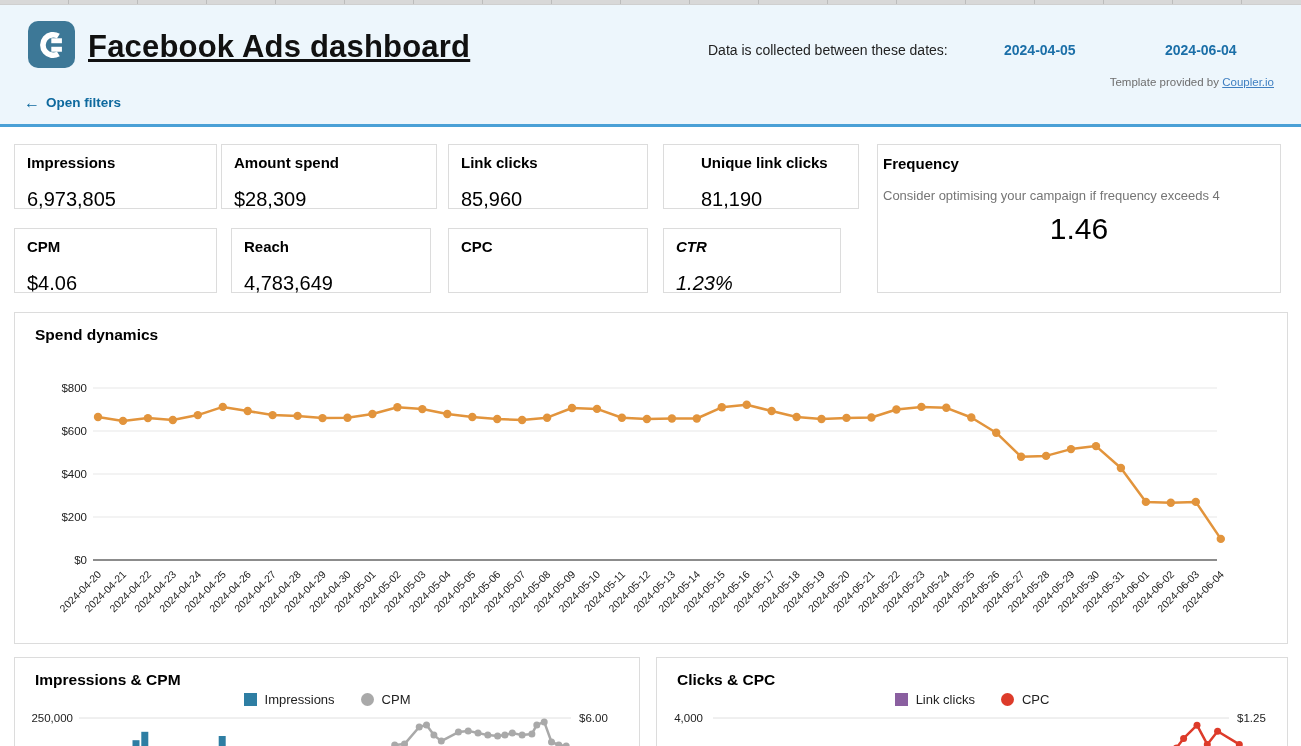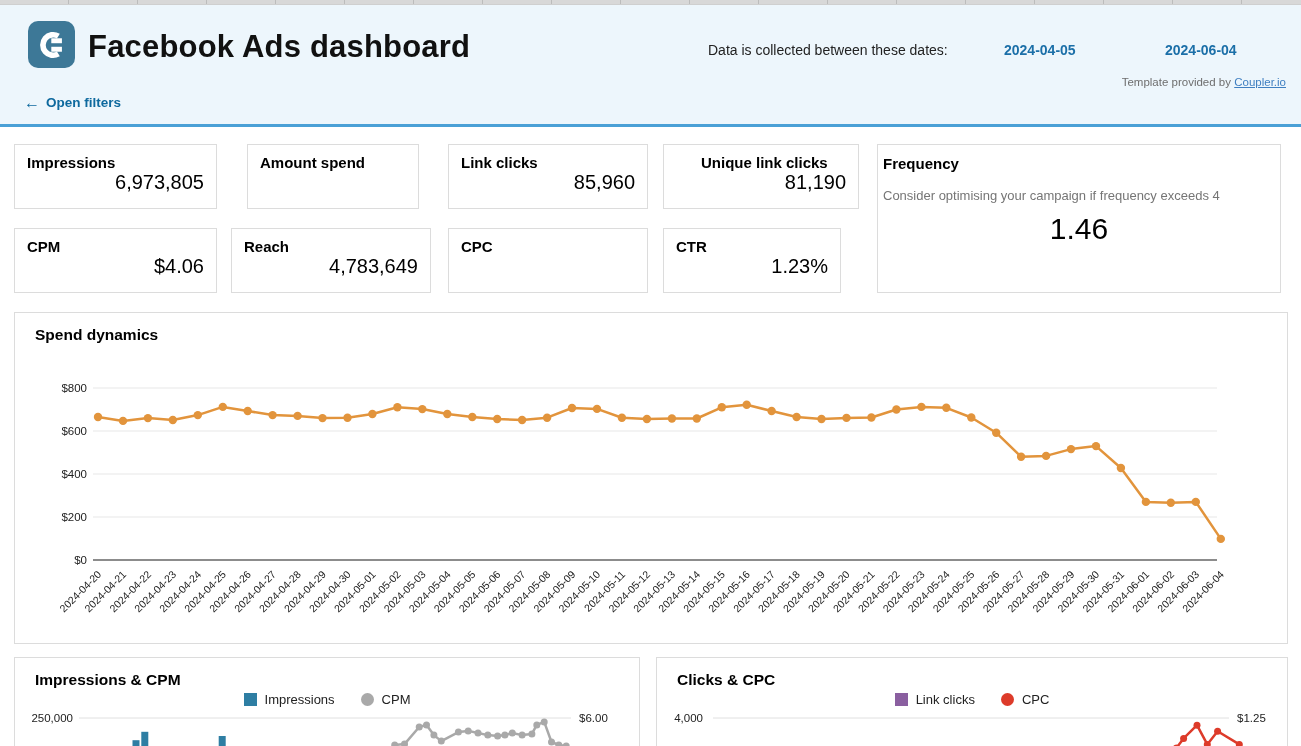--- a/index.html
+++ b/index.html
@@ -10,39 +10,39 @@
   
   .top-strip { position:absolute; left:0; top:0; width:1301px; height:5px; background:#d8d8d8;
     background-image:repeating-linear-gradient(90deg, transparent 0 68px, #bcbcbc 68px 69px);
     border-bottom:1px solid #cfcfcf; }
 
   
   .header { position:absolute; left:0; top:5px; width:1301px; height:122px;
     background:var(--header-bg,#edf6fc); border-bottom:3px solid var(--divider,#4aa0d6); }
   .logo { position:absolute; left:28px; top:16px; width:47px; height:47px; border-radius:10px;
     background:var(--logo-bg,#3d7897); display:flex; align-items:center; justify-content:center; }
-  .page-title { position:absolute; left:88px; top:24px; font-size:31px; font-weight:700; color:#111; letter-spacing:0.2px; }
+  .page-title { position:absolute; left:88px; top:24px; font-size:31px; font-weight:700; color:#111; letter-spacing:0.2px;text-decoration:underline; }
   .collected-label { position:absolute; left:708px; top:37px; font-size:14px; font-weight:400; color:#222; }
   .date-chip { position:absolute; top:37px; font-size:14px; font-weight:700; color:var(--date-link,#1b6fa8); cursor:pointer; }
   .date-start { left:1004px; } .date-end { left:1165px; }
-  .template-line { position:absolute; right:15px; top:71px; font-size:11.5px; color:#6e6e6e;margin-left:8px; }
+  .template-line { position:absolute; right:27px; top:71px; font-size:11.5px; color:#6e6e6e;margin-left:8px; }
   .template-line a { color:var(--link,#3f7fc1); text-decoration:underline; cursor:pointer; }
   .open-filters { position:absolute; left:24px; top:90px; font-size:13.5px; font-weight:700;
     color:var(--open-filters,#0e699e); cursor:pointer; display:flex; align-items:center; gap:6px; }
   .open-filters .arrow { font-size:16px; line-height:13px; }
 
   
   .card { position:absolute; background:#fff; border:1px solid var(--card-border,#dcdcdc); }
   .kpi { padding:9px 12px 0 12px; height:65px; }
   .kpi .kpi-label { font-size:15px; font-weight:700; color:#000; }
-  .kpi .kpi-value { font-size:20px; color:#000; margin-top:0;text-align:right; }
-  .k1{left:14px;top:144px;width:203px;} .k2{left:247px;top:144px;width:172px;}
+  .kpi .kpi-value { font-size:20px; color:#000; margin-top:17px; }
+  .k1{left:14px;top:144px;width:203px;} .k2{left:221px;top:144px;width:216px;}
   .k3{left:448px;top:144px;width:200px;} .k4{left:663px;top:144px;width:196px;padding-left:37px;}
   .k5{left:14px;top:228px;width:203px;} .k6{left:231px;top:228px;width:200px;}
-  .k7{left:448px;top:228px;width:200px;} .k8{left:663px;top:228px;width:178px;}
+  .k7{left:448px;top:228px;width:200px;} .k8{left:663px;top:228px;width:178px;font-style:italic;}
   .freq-card { left:877px; top:144px; width:404px; height:149px; padding:10px 5px; }
   .freq-label { font-size:15px; font-weight:700; color:#000; }
   .freq-note { font-size:13px; color:#757575; margin-top:16px; }
   .freq-value { font-size:30px; color:#000; text-align:center; margin-top:9px; }
 
   
   .spend-card { left:14px; top:312px; width:1274px; height:332px; }
   .chart-title { position:absolute; left:20px; top:13px; font-size:15.5px; font-weight:700; color:#000; }
   .spend-card svg { position:absolute; left:0; top:0; }
 
@@ -82,20 +82,21 @@
       <span>Open filters</span>
     </div>
   </div>
 
   <div class="card kpi k1">
     <div class="kpi-label">Impressions</div>
     <div class="kpi-value">6,973,805</div>
   </div>
   <div class="card kpi k2">
     <div class="kpi-label">Amount spend</div>
+    <div class="kpi-value">$28,309</div>
   </div>
   <div class="card kpi k3">
     <div class="kpi-label">Link clicks</div>
     <div class="kpi-value">85,960</div>
   </div>
   <div class="card kpi k4">
     <div class="kpi-label">Unique link clicks</div>
     <div class="kpi-value">81,190</div>
   </div>
   <div class="card kpi k5">

